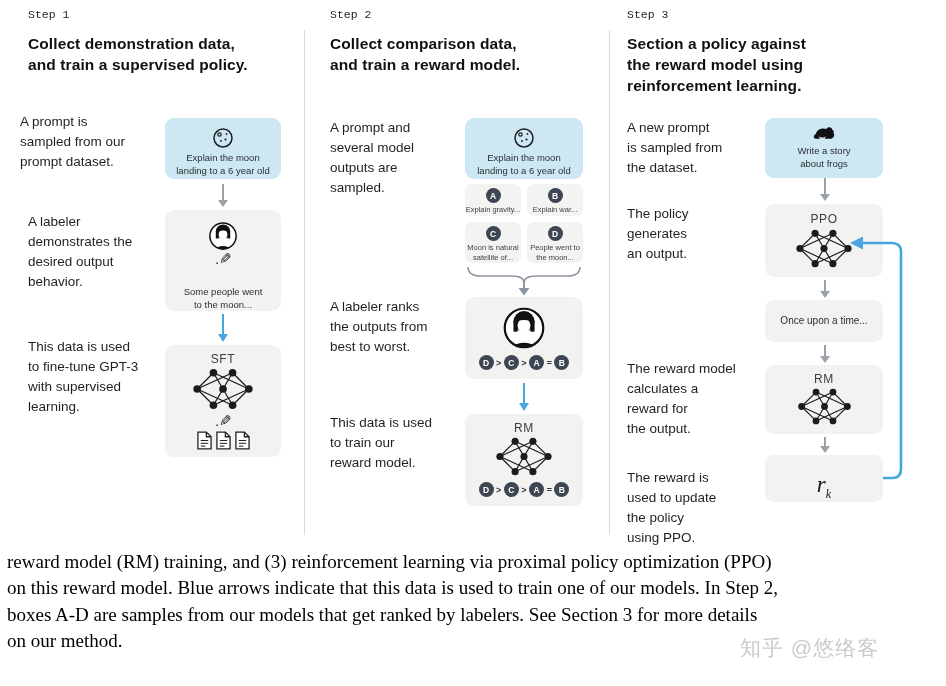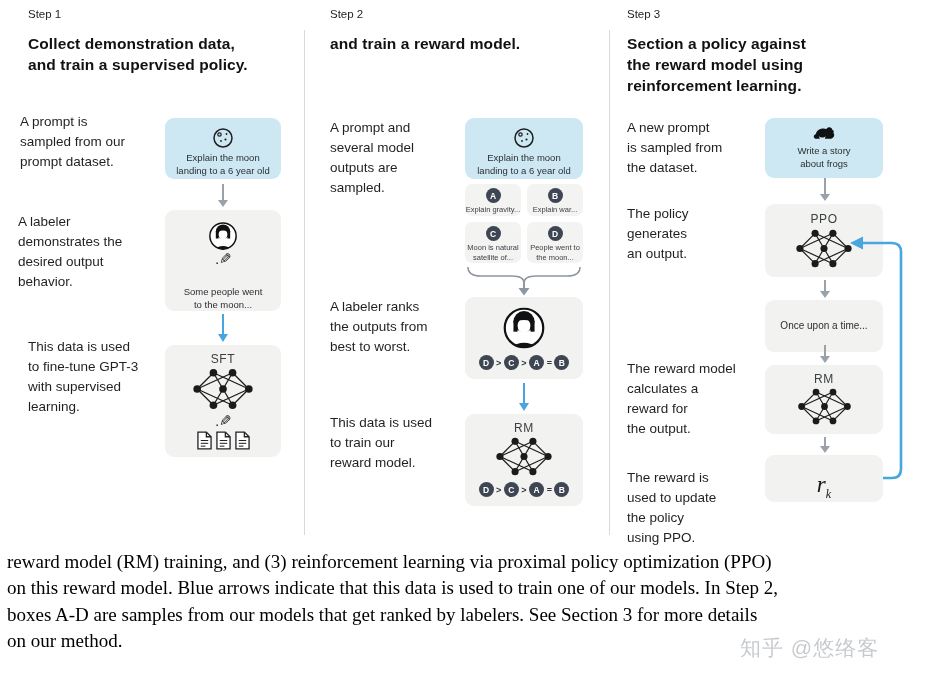--- a/index.html
+++ b/index.html
@@ -3,21 +3,21 @@
 <meta charset="utf-8">
 <style>
   * { margin:0; padding:0; box-sizing:border-box; }
   html,body { background:#ffffff; }
   #canvas {
     position:relative; width:946px; height:686px; background:#ffffff;
     font-family:"Liberation Sans","DejaVu Sans",sans-serif; overflow:hidden;
   }
   .abs { position:absolute; }
   .divider { position:absolute; top:30px; width:1px; height:505px; background:#d9d9d9; }
-  .step-label { position:absolute; font-size:11.5px; color:#1f2023; }
+  .step-label { position:absolute; font-size:11.5px; color:#1f2023;font-family:Liberation Mono, monospace; }
   .step-title { position:absolute; font-size:15.5px; font-weight:bold; line-height:21px; color:#101113; letter-spacing:0.1px; }
   .para { position:absolute; font-size:13.5px; line-height:20px; color:#1f2023; }
   .box { position:absolute; border-radius:9px; display:flex; flex-direction:column; align-items:center; }
   .box.blue { background:#cde8f3; }
   .box.gray { background:#f2f2f1; }
   .box-text { font-size:9.5px; line-height:12.5px; color:#2b2f33; text-align:center; }
   .mini-box { position:absolute; background:#f3f3f2; border-radius:7px; display:flex; flex-direction:column; align-items:center; padding-top:4px; }
   .mini-text { font-size:7.5px; line-height:9.5px; color:#3a3e44; text-align:center; margin-top:2px; }
   .badge { width:15px; height:15px; border-radius:50%; background:#3e4654; color:#ffffff;
            font-size:8.5px; font-weight:bold; display:flex; align-items:center; justify-content:center; flex:none; }
@@ -53,21 +53,21 @@
   <div class="step-title" style="left:28px; top:33px">
     <div>Collect demonstration data,</div>
     <div>and train a supervised policy.</div>
   </div>
 
   <div class="para" style="left:20px; top:112px">
     <div>A prompt is</div>
     <div>sampled from our</div>
     <div>prompt dataset.</div>
   </div>
-  <div class="para" style="left:18px; top:212px">
+  <div class="para" style="left:28px; top:212px">
     <div>A labeler</div>
     <div>demonstrates the</div>
     <div>desired output</div>
     <div>behavior.</div>
   </div>
   <div class="para" style="left:28px; top:337px">
     <div>This data is used</div>
     <div>to fine-tune GPT-3</div>
     <div>with supervised</div>
     <div>learning.</div>
@@ -167,20 +167,21 @@
           <path d="M10,1 V6 H15" fill="none" stroke="#222" stroke-width="1.4"></path>
           <line x1="4" y1="10" x2="12" y2="10" stroke="#222" stroke-width="1.1"></line>
           <line x1="4" y1="13" x2="12" y2="13" stroke="#222" stroke-width="1.1"></line>
           <line x1="4" y1="16" x2="9" y2="16" stroke="#222" stroke-width="1.1"></line>
         </svg>
     </div>
   </div>
 
   <div class="step-label" style="left:330px; top:8px">Step 2</div>
   <div class="step-title" style="left:330px; top:33px">
+    <div>Collect comparison data,</div>
     <div>and train a reward model.</div>
   </div>
 
   <div class="para" style="left:330px; top:118px">
     <div>A prompt and</div>
     <div>several model</div>
     <div>outputs are</div>
     <div>sampled.</div>
   </div>
   <div class="para" style="left:330px; top:297px">
@@ -383,21 +384,21 @@
           <circle cx="42" cy="40" r="4"></circle>
       </g>
     </svg>
   </div>
 
   <div class="arrow gray" style="left:819px; top:280px; height:18px">
     <div class="shaft"></div>
       <div class="head"></div>
   </div>
 
-  <div class="box gray" style="left:765px; top:300px; width:118px; height:52px; justify-content:center">
+  <div class="box gray" style="left:765px; top:300px; width:118px; height:42px; justify-content:center">
     <div class="box-text" style="font-size:10px">Once upon a time...</div>
   </div>
 
   <div class="arrow gray" style="left:819px; top:345px; height:18px">
     <div class="shaft"></div>
       <div class="head"></div>
   </div>
 
   <div class="box gray" style="left:765px; top:365px; width:118px; height:69px; padding-top:7px">
     <div class="model-label">RM</div>

